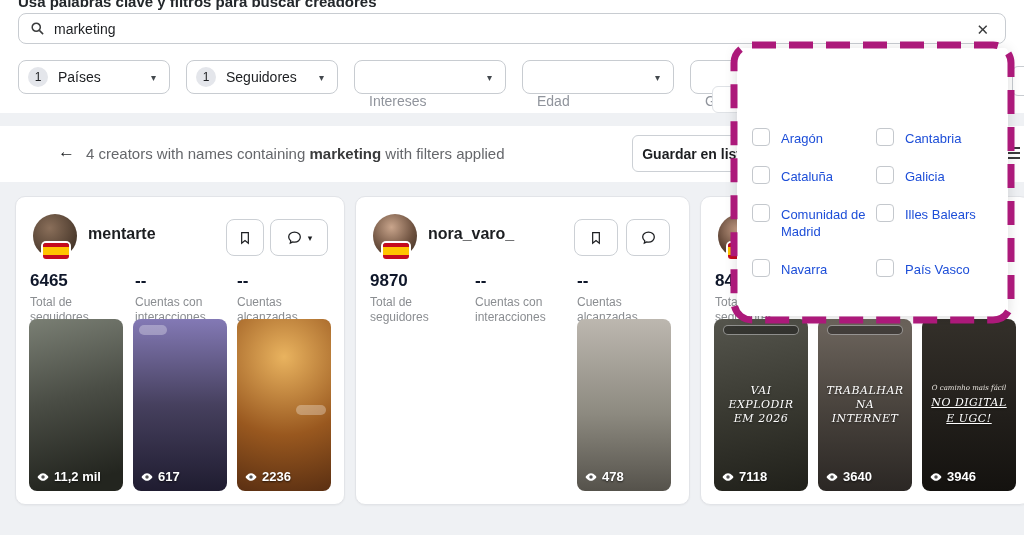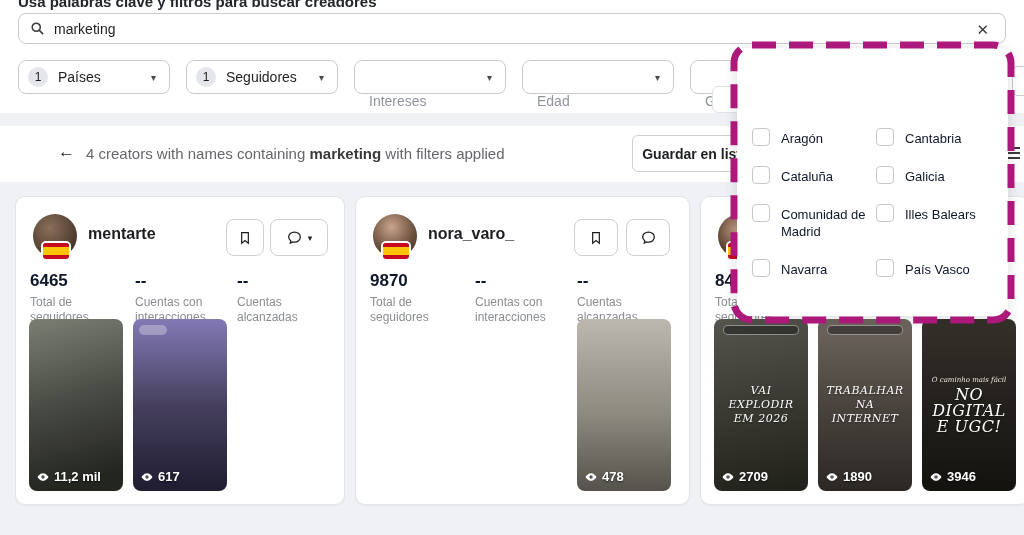--- a/index.html
+++ b/index.html
@@ -95,21 +95,21 @@
 
   
   .panel-notch { position:absolute; left:712px; top:86px; width:46px; height:27px; background:#fff;
                  border:1px solid #dfe2e6; border-radius:6px; z-index:48; }
   .region-panel { position:absolute; left:737px; top:48px; width:271px; height:268px; background:#fff;
                   border-radius:4px; box-shadow:0 2px 14px rgba(0,0,0,.14); z-index:50; }
   .region-grid { position:absolute; left:15px; top:80px; display:grid; grid-template-columns:122px 118px;
                  column-gap:2px; row-gap:19px; }
   .region-item { display:flex; align-items:flex-start; gap:11px; }
   .cbox { width:18px; height:18px; border:1.5px solid #c4c8cd; border-radius:4px; background:#fff; flex-shrink:0; }
-  .rlabel { font-size:13px; line-height:17px; color:#0f172a; padding-top:2px; }
+  .rlabel { font-size:13px; line-height:17px; color:#1d4ed8; padding-top:2px; }
   .annotation { position:absolute; left:726px; top:37px; width:293px; height:291px; z-index:60; pointer-events:none; }
 
   .icon-svg { display:block; }
 </style>
 </head>
 <body>
 
 <div id="app">
 
   <div class="top-white">
@@ -199,20 +199,30 @@
     <div class="thumb t2 g-c1t2">
       <div class="mini-pill" style="left:6px; top:6px; width:28px; height:10px;"></div>
       <div class="views">
           <svg width="14" height="14" viewBox="0 0 24 24">
             <path d="M12 5.5C6.5 5.5 2.5 12 2.5 12s4 6.5 9.5 6.5S21.5 12 21.5 12 17.5 5.5 12 5.5z" fill="#fff"></path>
             <circle cx="12" cy="12" r="3" fill="#555"></circle>
           </svg>
           <span>617</span>
         </div>
     </div>
+    <div class="thumb t3 g-c1t3">
+      <div class="mini-pill" style="right:5px; top:86px; width:30px; height:10px;"></div>
+      <div class="views">
+          <svg width="14" height="14" viewBox="0 0 24 24">
+            <path d="M12 5.5C6.5 5.5 2.5 12 2.5 12s4 6.5 9.5 6.5S21.5 12 21.5 12 17.5 5.5 12 5.5z" fill="#fff"></path>
+            <circle cx="12" cy="12" r="3" fill="#555"></circle>
+          </svg>
+          <span>2236</span>
+        </div>
+    </div>
   </div>
 
   <div class="card" style="left:355px; width:335px;">
     <div class="avatar av2"></div>
     <div class="flag"></div>
     <div class="cname">nora_varo_</div>
     <div class="abtn" style="left:218px; width:44px;">
       <svg class="icon-svg" width="16" height="16" viewBox="0 0 24 24" fill="none" stroke="#1c1e21" stroke-width="1.8">
           <path d="M7 4h10v16l-5-4.2L7 20z"></path>
         </svg>
@@ -256,40 +266,40 @@
     <div class="thumb t1 g-c3t1">
       <div class="story-pill"></div>
       <div class="caption">
           <span class="cap-serif">VAI EXPLODIR EM 2026</span>
         </div>
       <div class="views">
           <svg width="14" height="14" viewBox="0 0 24 24">
             <path d="M12 5.5C6.5 5.5 2.5 12 2.5 12s4 6.5 9.5 6.5S21.5 12 21.5 12 17.5 5.5 12 5.5z" fill="#fff"></path>
             <circle cx="12" cy="12" r="3" fill="#555"></circle>
           </svg>
-          <span>2709</span>
+          <span>7118</span>
         </div>
     </div>
     <div class="thumb t2 g-c3t2">
       <div class="story-pill"></div>
       <div class="caption">
           <span class="cap-serif">TRABALHAR NA INTERNET</span>
         </div>
       <div class="views">
           <svg width="14" height="14" viewBox="0 0 24 24">
             <path d="M12 5.5C6.5 5.5 2.5 12 2.5 12s4 6.5 9.5 6.5S21.5 12 21.5 12 17.5 5.5 12 5.5z" fill="#fff"></path>
             <circle cx="12" cy="12" r="3" fill="#555"></circle>
           </svg>
-          <span>1890</span>
+          <span>3640</span>
         </div>
     </div>
     <div class="thumb t3 g-c3t3">
       <div class="caption">
         <span class="cap-script">O caminho mais fácil</span>
-        <span class="cap-serif" style="font-size:16px; line-height:16px;">NO DIGITAL E UGC!</span>
+        <span class="cap-serif" style="font-size:11px; line-height:16px;text-decoration:underline;">NO DIGITAL E UGC!</span>
       </div>
       <div class="views">
           <svg width="14" height="14" viewBox="0 0 24 24">
             <path d="M12 5.5C6.5 5.5 2.5 12 2.5 12s4 6.5 9.5 6.5S21.5 12 21.5 12 17.5 5.5 12 5.5z" fill="#fff"></path>
             <circle cx="12" cy="12" r="3" fill="#555"></circle>
           </svg>
           <span>3946</span>
         </div>
     </div>
   </div>

